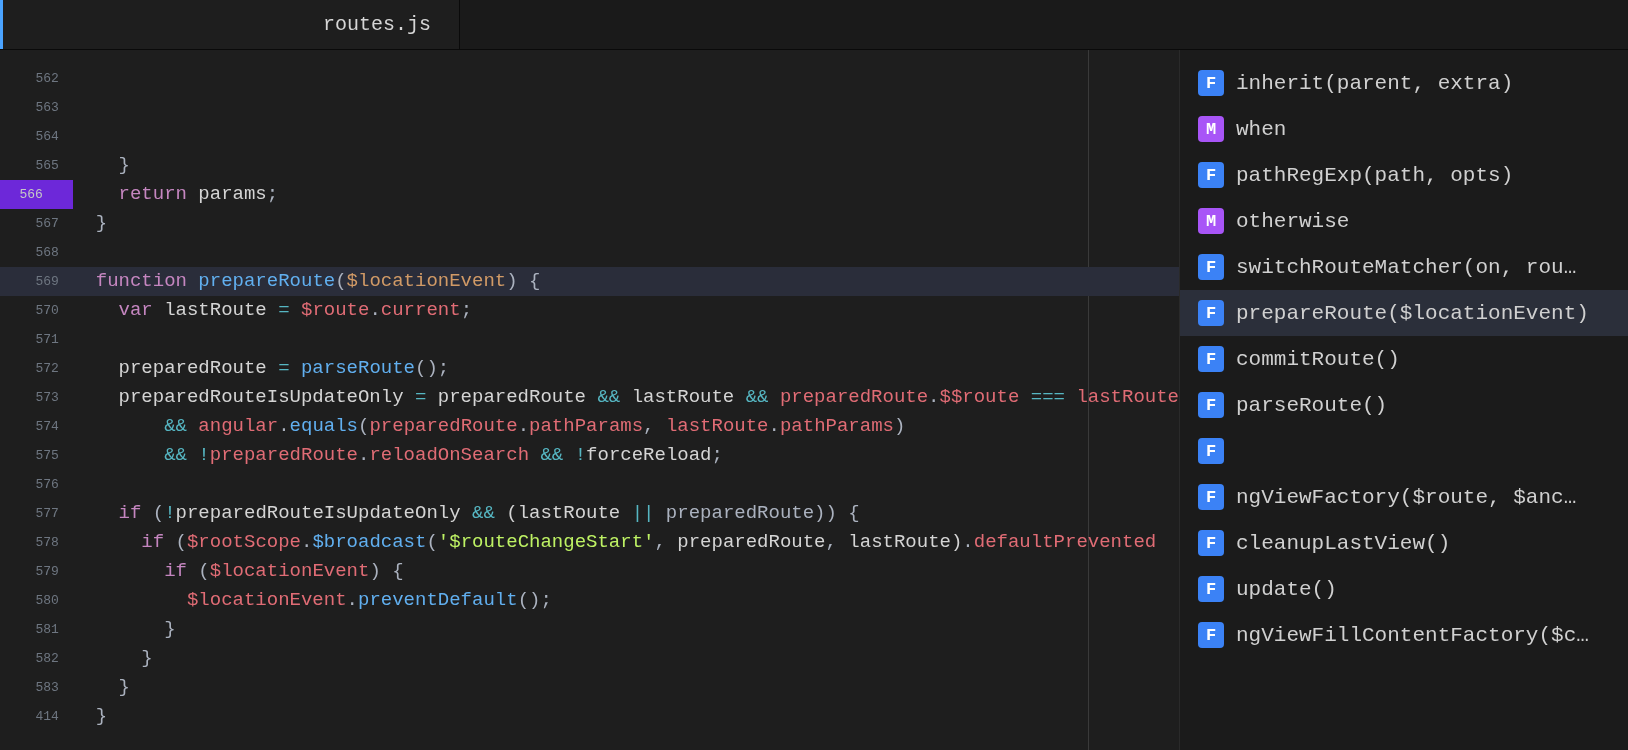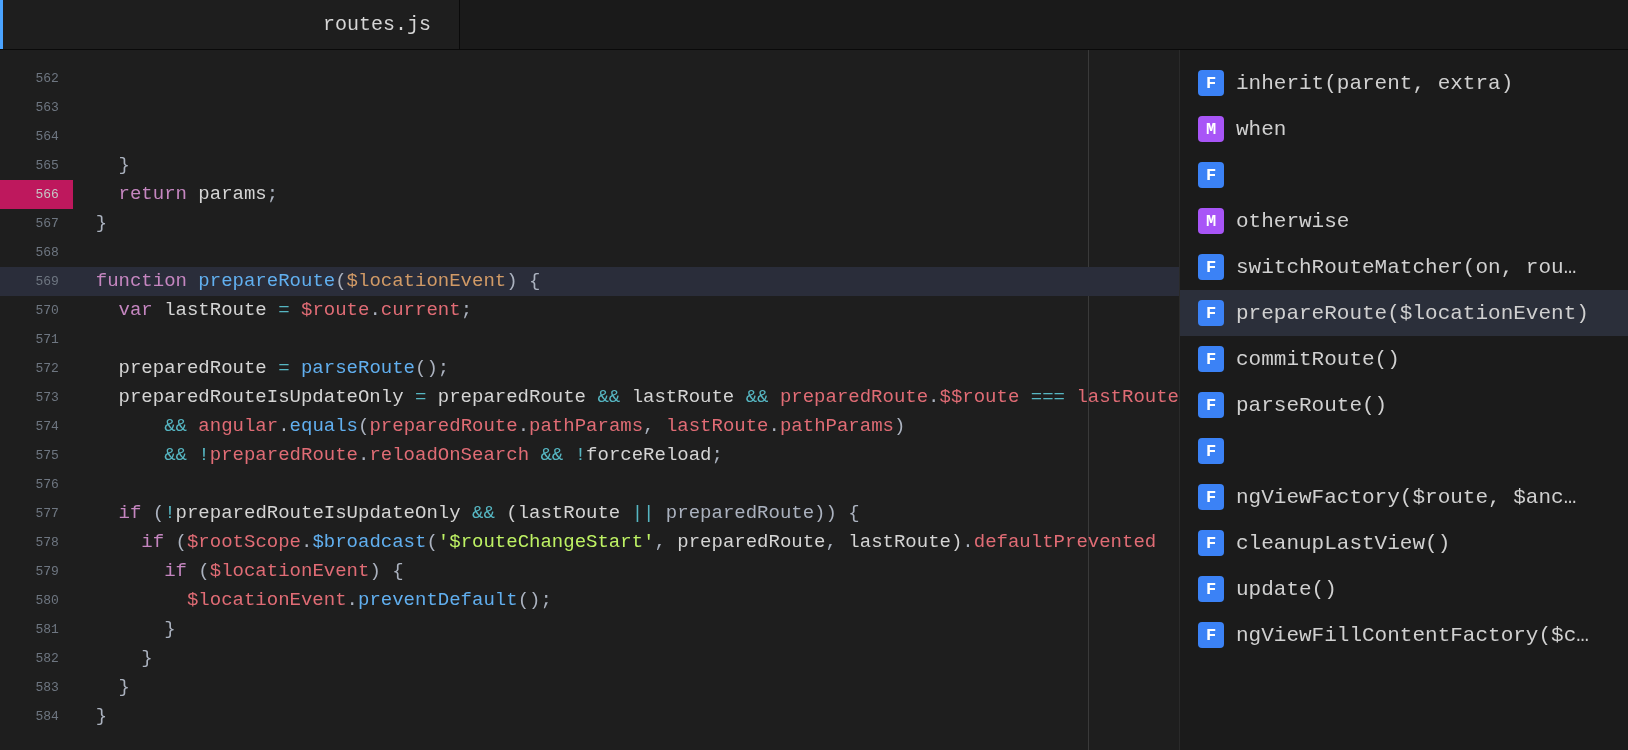--- a/index.html
+++ b/index.html
@@ -66,21 +66,21 @@
   .line.highlight {
     background: #2a2d3a;
   }
   .line.highlight::before{
     content:"";
     position:absolute;
     left:-78px; top:0; height:100%; width:78px;
     background:#2a2d3a;
     z-index:-1;
   }
-  .gutter .hl { color:#c5c8c6; background:#be185d; margin-right:-14px; padding-right:14px;}
+  .gutter .hl { color:#c5c8c6; background:#6d28d9; margin-right:-14px; padding-right:30px;}
   .ruler {
     position:absolute;
     top:0; bottom:0;
     left:1015px;
     width:1px;
     background:#3a3a3a;
   }
   
   .kw { color:#c586c0; }
   .fn { color:#61afef; }
@@ -153,37 +153,38 @@
         <div>574</div>
         <div>575</div>
         <div>576</div>
         <div>577</div>
         <div>578</div>
         <div>579</div>
         <div>580</div>
         <div>581</div>
         <div>582</div>
         <div>583</div>
-        <div>584</div>
+        <div>414</div>
       </div>
     <div class="code" id="code">
       <div class="ruler"></div>
     <div class="line"><span class="punct">    }</span></div><div class="line"><span>    </span><span class="kw">return</span><span> params</span><span class="punct">;</span></div><div class="line"><span class="punct">  }</span></div><div class="line"><span></span></div><div class="line highlight"><span>  </span><span class="kw">function</span><span> </span><span class="fn">prepareRoute</span><span class="punct">(</span><span class="param">$locationEvent</span><span class="punct">)</span><span class="punct"> {</span></div><div class="line"><span>    </span><span class="kw">var</span><span> lastRoute </span><span class="op">=</span><span> </span><span class="var">$route</span><span class="punct">.</span><span class="prop">current</span><span class="punct">;</span></div><div class="line"><span></span></div><div class="line"><span>    preparedRoute </span><span class="op">=</span><span> </span><span class="fn">parseRoute</span><span class="punct">()</span><span class="punct">;</span></div><div class="line"><span>    preparedRouteIsUpdateOnly </span><span class="op">=</span><span> preparedRoute </span><span class="op">&amp;&amp;</span><span> lastRoute </span><span class="op">&amp;&amp;</span><span> </span><span class="var">preparedRoute</span><span class="punct">.</span><span class="prop">$$route</span><span> </span><span class="op">===</span><span> </span><span class="var">lastRoute</span></div><div class="line"><span>        </span><span class="op">&amp;&amp;</span><span> </span><span class="var">angular</span><span class="punct">.</span><span class="fn">equals</span><span class="punct">(</span><span class="var">preparedRoute</span><span class="punct">.</span><span class="prop">pathParams</span><span class="punct">,</span><span> </span><span class="var">lastRoute</span><span class="punct">.</span><span class="prop">pathParams</span><span class="punct">)</span></div><div class="line"><span>        </span><span class="op">&amp;&amp;</span><span> </span><span class="op">!</span><span class="var">preparedRoute</span><span class="punct">.</span><span class="prop">reloadOnSearch</span><span> </span><span class="op">&amp;&amp;</span><span> </span><span class="op">!</span><span>forceReload</span><span class="punct">;</span></div><div class="line"><span></span></div><div class="line"><span>    </span><span class="kw">if</span><span class="punct"> (</span><span class="op">!</span><span>preparedRouteIsUpdateOnly </span><span class="op">&amp;&amp;</span><span> (lastRoute </span><span class="op">||</span><span class="punct"> preparedRoute)) {</span></div><div class="line"><span>      </span><span class="kw">if</span><span class="punct"> (</span><span class="var">$rootScope</span><span class="punct">.</span><span class="fn">$broadcast</span><span class="punct">(</span><span class="str">'$routeChangeStart'</span><span class="punct">,</span><span> preparedRoute</span><span class="punct">,</span><span> lastRoute)</span><span class="punct">.</span><span class="prop">defaultPrevented</span></div><div class="line"><span>        </span><span class="kw">if</span><span class="punct"> (</span><span class="var">$locationEvent</span><span class="punct">) {</span></div><div class="line"><span>          </span><span class="var">$locationEvent</span><span class="punct">.</span><span class="fn">preventDefault</span><span class="punct">()</span><span class="punct">;</span></div><div class="line"><span class="punct">        }</span></div><div class="line"><span class="punct">      }</span></div><div class="line"><span class="punct">    }</span></div><div class="line"><span class="punct">  }</span></div><div class="line"><span></span></div></div>
   </div>
   <div class="outline" id="outline">
       <div class="sym">
         <div class="badge F">F</div>
         <span class="txt">inherit(parent, extra)</span>
       </div>
       <div class="sym">
         <div class="badge M">M</div>
         <span class="txt">when</span>
       </div>
       <div class="sym">
         <div class="badge F">F</div>
+        <span class="txt">pathRegExp(path, opts)</span>
       </div>
       <div class="sym">
         <div class="badge M">M</div>
         <span class="txt">otherwise</span>
       </div>
       <div class="sym">
         <div class="badge F">F</div>
         <span class="txt">switchRouteMatcher(on, rou…</span>
       </div>
       <div class="sym sel">

